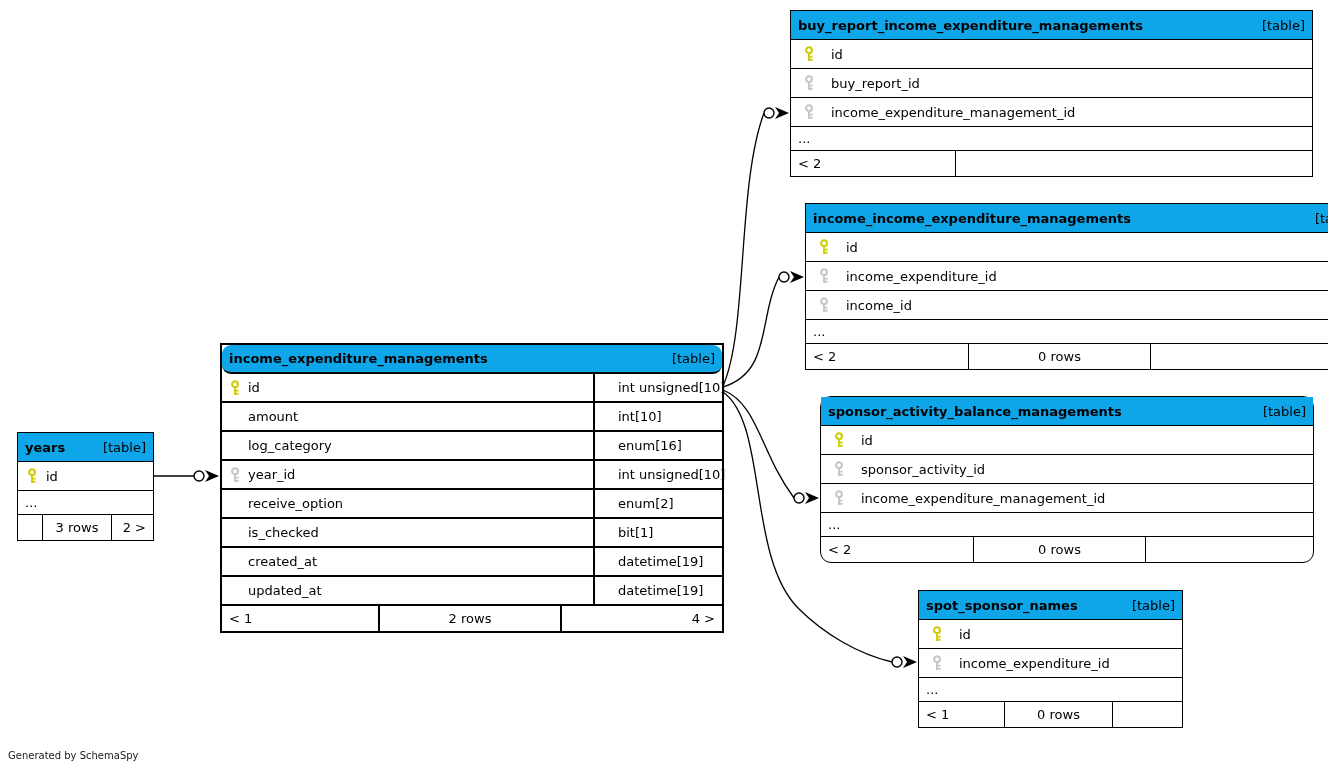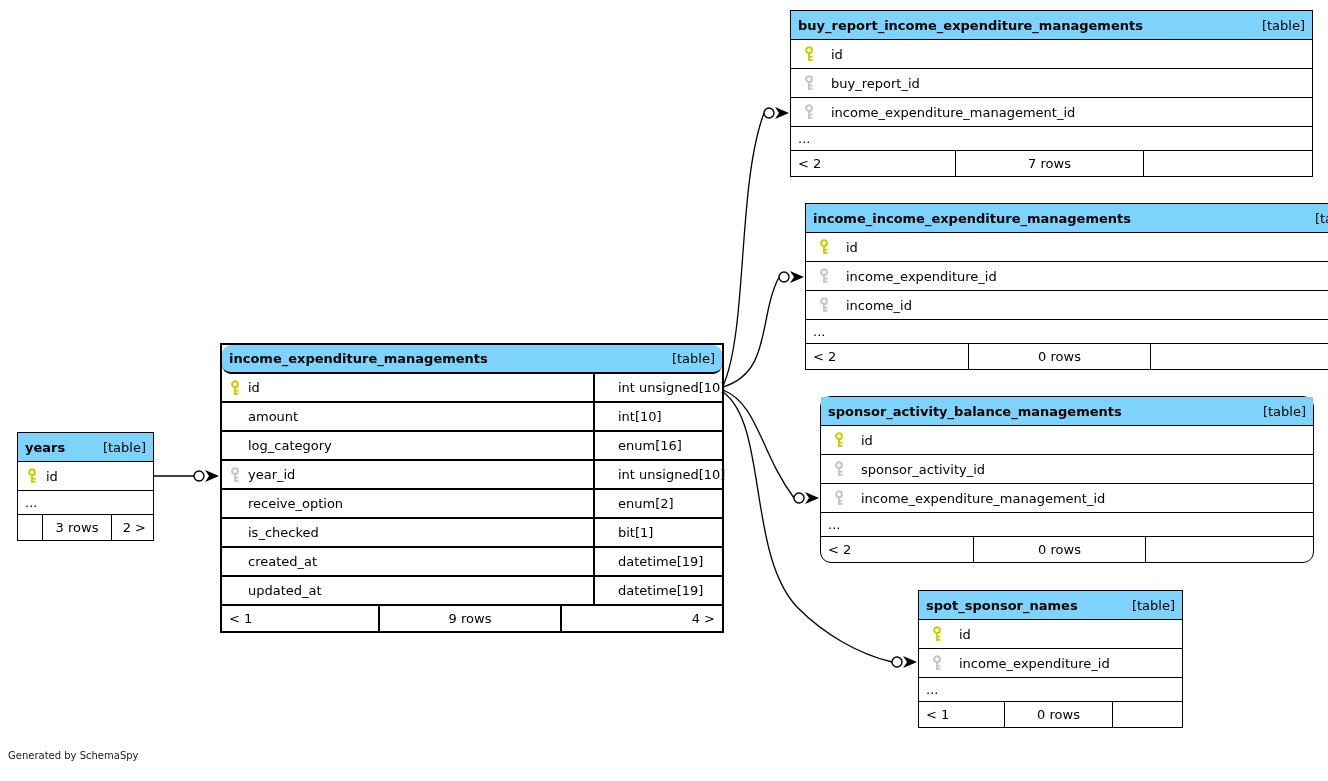--- a/index.html
+++ b/index.html
@@ -13,21 +13,21 @@
   .lines { position:absolute; left:0; top:0; pointer-events:none; }
   .lines path { fill:none; stroke:#000; stroke-width:1.3; }
   .lines circle { fill:#fff; stroke:#000; stroke-width:1.4; }
   .lines polygon { fill:#000; stroke:none; }
 
   .tablecard { position:absolute; background:#fff; border:1px solid #000; font-size:13px; }
   .tablecard.main { border:2px solid #000; }
 
   .thead {
     display:flex; justify-content:space-between; align-items:center;
-    background:#7dd3fc; border-bottom:1px solid #000;
+    background:#0ea5e9; border-bottom:1px solid #000;
     height:29px; padding:0 7px; white-space:nowrap;gap:18px;
   }
   .main .thead { border-bottom:2px solid #000;border-radius:9px; }
   .tname { font-weight:bold; }
   .ttype { font-weight:normal; margin-left:14px; }
 
   .trow {
     display:flex; align-items:center; height:29px;
     border-bottom:1px solid #000; white-space:nowrap; background:#fff;
   }
@@ -162,21 +162,21 @@
       <span class="cname">created_at</span>
       <span class="ctype">datetime[19]</span>
     </div>
     <div class="trow">
       <span class="keyslot"></span>
       <span class="cname">updated_at</span>
       <span class="ctype">datetime[19]</span>
     </div>
     <div class="tfoot" style="grid-template-columns:158px 182px 1fr;">
       <span class="fcell">&lt; 1</span>
-      <span class="fcell c">9 rows</span>
+      <span class="fcell c">2 rows</span>
       <span class="fcell r">4 &gt;</span>
     </div>
   </div>
 
   <div class="tablecard" style="left:790px; top:10px; width:523px;">
     <div class="thead">
       <span class="tname">buy_report_income_expenditure_managements</span>
       <span class="ttype">[table]</span>
     </div>
     <div class="trow">
@@ -202,21 +202,20 @@
         <svg width="11" height="16" viewBox="0 0 11 16">
             <circle cx="5" cy="4.2" r="2.9" fill="none" stroke="#c6c6c6" stroke-width="2.1"></circle>
             <path d="M5 7 V15 M5 10.6 H8.6 M5 13.8 H8.6" stroke="#c6c6c6" stroke-width="1.9" fill="none"></path>
           </svg>
       </span>
       <span class="cname">income_expenditure_management_id</span>
     </div>
     <div class="tdots">...</div>
     <div class="tfoot" style="grid-template-columns:165px 188px 1fr;">
       <span class="fcell">&lt; 2</span>
-      <span class="fcell c">7 rows</span>
       <span class="fcell r"></span>
     </div>
   </div>
 
   <div class="tablecard" style="left:805px; top:203px; width:561px;">
     <div class="thead">
       <span class="tname">income_income_expenditure_managements</span>
       <span class="ttype">[table]</span>
     </div>
     <div class="trow">

